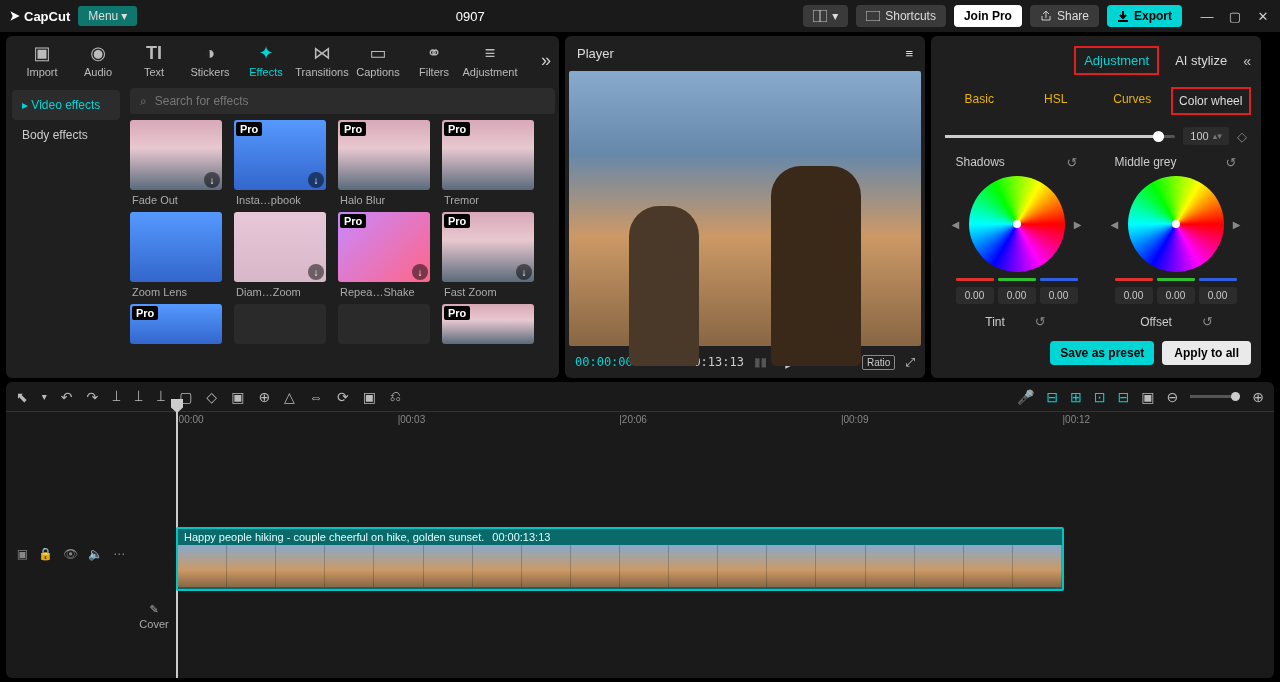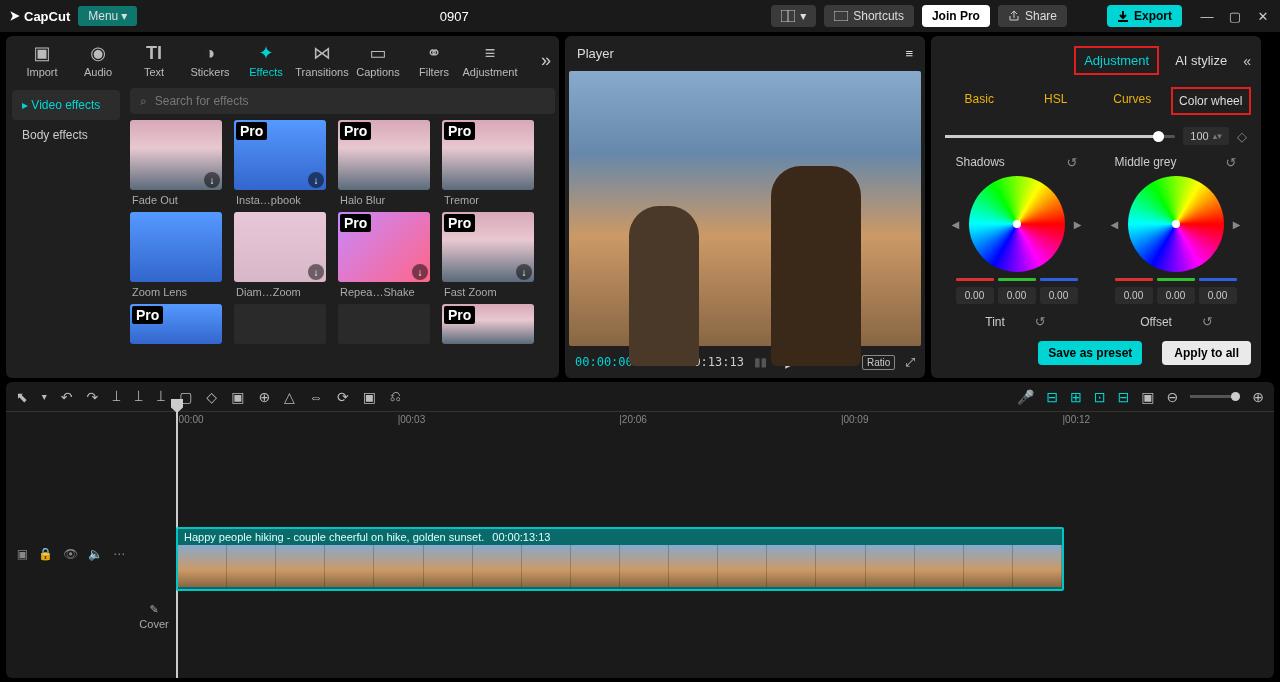--- a/index.html
+++ b/index.html
@@ -5,21 +5,21 @@
 * { box-sizing: border-box; margin: 0; padding: 0; font-family: -apple-system, BlinkMacSystemFont, "Segoe UI", sans-serif; }
 body { background: #000; color: #ccc; font-size: 12px; width: 1280px; height: 682px; overflow: hidden; }
 
 .titlebar { height: 32px; background: #1a1a1a; display: flex; align-items: center; padding: 0 8px; gap: 8px; }
 .logo { color: #fff; font-weight: bold; font-size: 13px; display: flex; align-items: center; gap: 2px; }
 .menu-btn { background: #0f766e; color: #ddd; padding: 3px 10px; border-radius: 3px; display: flex; align-items: center; gap: 3px; font-size: 12px; }
 .title-center { flex: 1; text-align: center; color: #fff; font-size: 13px; }
 .title-right { display: flex; align-items: center; gap: 8px; }
 .title-btn { background: #3a3a3a; color: #ddd; padding: 4px 10px; border-radius: 4px; display: flex; align-items: center; gap: 5px; font-size: 12px; }
 .join-pro { background: #fff; color: #000; font-weight: bold; }
-.export-btn { background: #00d5d5; color: #000; font-weight: bold; margin-left: 32px; }
+.export-btn { background: #00d5d5; color: #000; font-weight: bold; }
 .win-ctrl { width: 18px; color: #ccc; text-align: center; font-size: 13px; }
 .win-controls { display: flex; gap: 10px; margin-left: 8px; }
 
 .main { display: flex; height: 346px; gap: 6px; padding: 4px 6px 0 6px; }
 
 .left-panel { width: 553px; background: #1f1f1f; border-radius: 6px; display: flex; }
 .nav-col { width: 560px; }
 .nav-row { display: flex; padding: 6px 8px; align-items: center; gap: 0; }
 .nav-item { display: flex; flex-direction: column; align-items: center; gap: 2px; color: #bbb; width: 56px; font-size: 11px; cursor: pointer; }
 .nav-item.active { color: #00d5d5; }
@@ -31,21 +31,21 @@
 .sub-item { padding: 8px 10px; border-radius: 4px; color: #ccc; font-size: 12px; cursor: pointer; }
 .sub-item.active { background: #2c2c2c; color: #00d5d5; }
 
 .effects-area { flex: 1; display: flex; flex-direction: column; }
 .search-bar { background: #2c2c2c; margin: 4px 4px 6px 4px; border-radius: 4px; padding: 6px 10px; display: flex; align-items: center; gap: 8px; color: #777; }
 .effects-grid { flex: 1; overflow: hidden; padding: 0 4px; }
 .effects-row { display: flex; gap: 12px; margin-bottom: 6px; }
 .effect-card { width: 92px; }
 .effect-thumb { width: 92px; height: 70px; background: #3a3a3a; border-radius: 3px; position: relative; overflow: hidden; }
 .effect-label { font-size: 11px; color: #aaa; margin-top: 4px; padding-left: 2px; white-space: nowrap; overflow: hidden; text-overflow: ellipsis; }
-.pro-badge { position: absolute; top: 2px; left: 2px; background: #000; color: #fff; font-size: 14px; font-weight: bold; padding: 1px 4px; border-radius: 2px; }
+.pro-badge { position: absolute; top: 2px; left: 2px; background: #000; color: #fff; font-size: 11px; font-weight: bold; padding: 1px 4px; border-radius: 2px; }
 .dl-icon { position: absolute; bottom: 2px; right: 2px; width: 16px; height: 16px; background: rgba(0,0,0,0.5); border-radius: 8px; color: #fff; font-size: 10px; display: flex; align-items: center; justify-content: center; }
 .thumb-city { background: linear-gradient(180deg, #d8a8b8 0%, #e8c8d0 40%, #5a6a7a 100%); }
 .thumb-blue { background: linear-gradient(180deg, #5599ff 0%, #3366cc 100%); }
 .thumb-pink { background: linear-gradient(135deg, #c888ff 0%, #ff6688 100%); }
 .thumb-soft { background: linear-gradient(180deg, #e8c8d8 0%, #d8b8c8 100%); }
 .thumb-dark { background: #2a2a2a; }
 
 .player-panel { width: 360px; background: #1f1f1f; border-radius: 6px; display: flex; flex-direction: column; }
 .player-header { display: flex; justify-content: space-between; padding: 10px 12px; color: #ddd; font-size: 13px; }
 .player-video { flex: 1; margin: 0 4px; background: linear-gradient(180deg, #88aacc 0%, #6688aa 30%, #cc9966 60%, #886644 100%); border-radius: 2px; position: relative; }
@@ -84,21 +84,21 @@
 .wheel-arrows { position: absolute; top: 50%; width: 130px; left: -17px; transform: translateY(-50%); display: flex; justify-content: space-between; color: #888; font-size: 10px; }
 .rgb-bars { display: flex; gap: 4px; width: 100%; justify-content: center; }
 .rgb-bar { width: 38px; height: 3px; border-radius: 1px; }
 .rgb-r { background: #e03030; } .rgb-g { background: #30c030; } .rgb-b { background: #3060e0; }
 .rgb-vals { display: flex; gap: 4px; width: 100%; justify-content: center; }
 .rgb-val { background: #2c2c2c; width: 38px; text-align: center; padding: 3px 0; border-radius: 3px; font-size: 10px; }
 
 .extra-row { display: flex; justify-content: space-around; padding: 6px 0; }
 .extra-item { display: flex; gap: 30px; align-items: center; font-size: 12px; color: #ccc; width: 140px; justify-content: center; }
 
-.rp-footer { display: flex; justify-content: flex-end; gap: 20px; padding: 6px 6px; }
+.rp-footer { display: flex; justify-content: flex-end; gap: 8px; padding: 6px 6px; }
 .preset-btn { background: #00d5d5; color: #000; padding: 5px 10px; border-radius: 4px; font-weight: bold; font-size: 12px; }
 .apply-btn { background: #eaeaea; color: #000; padding: 5px 12px; border-radius: 4px; font-weight: bold; font-size: 12px; }
 
 .timeline-area { height: 296px; background: #1a1a1a; margin: 4px 6px 0 6px; border-radius: 6px; display: flex; flex-direction: column; }
 .tl-toolbar { display: flex; align-items: center; padding: 6px 10px; gap: 14px; color: #bbb; font-size: 14px; }
 .tl-tool { cursor: pointer; }
 .tl-right { margin-left: auto; display: flex; gap: 12px; align-items: center; }
 .tl-tool.cyan { color: #00d5d5; }
 
 .ruler { display: flex; padding: 2px 0 2px 170px; font-size: 10px; color: #888; gap: 194px; font-family: monospace; border-top: 1px solid #333; }

